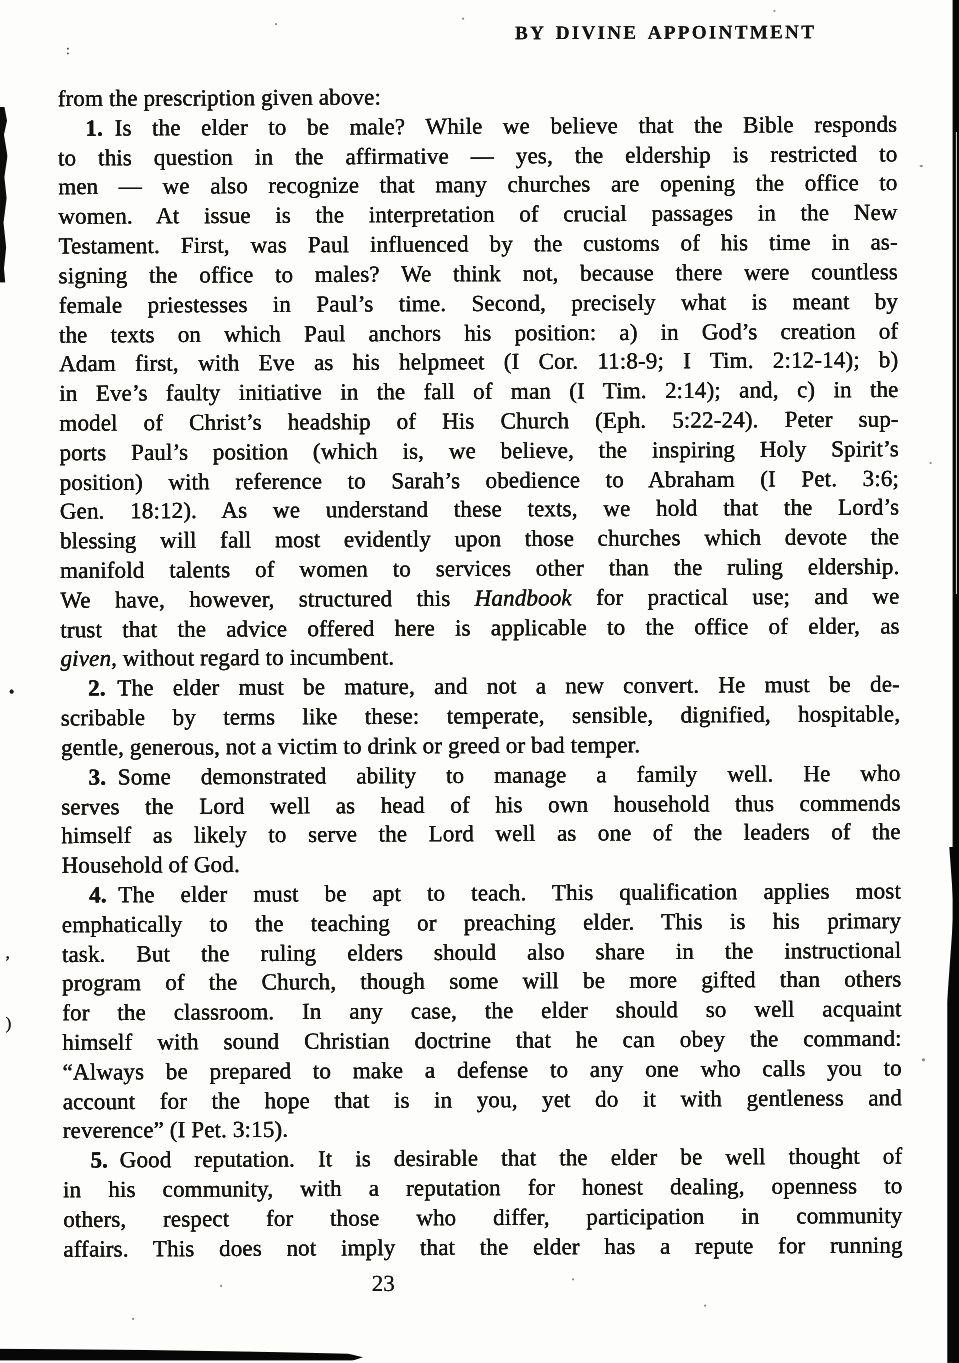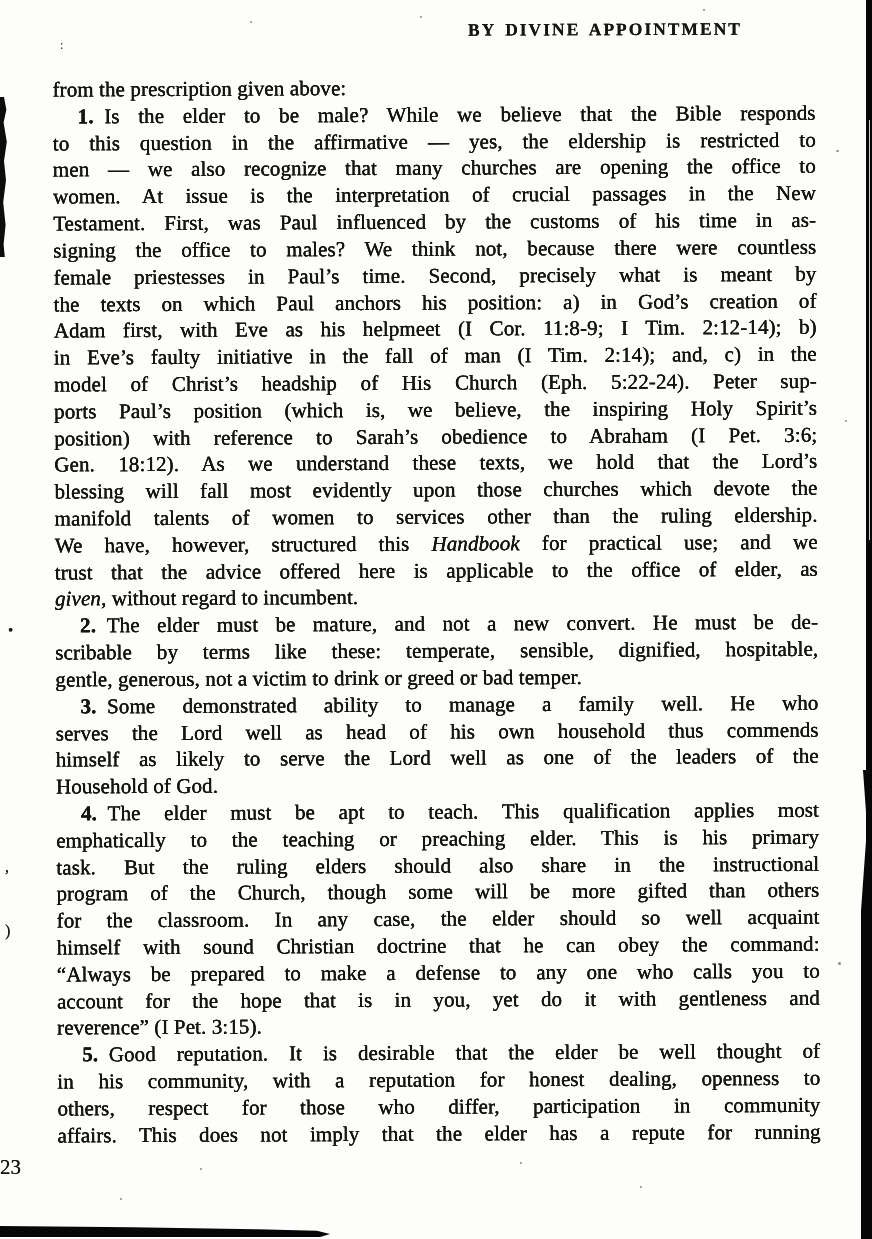--- a/index.html
+++ b/index.html
@@ -29,21 +29,21 @@
     letter-spacing:0.1px;
     text-shadow:0 0 0.55px currentColor, 0.25px 0 0 currentColor;
     white-space:normal;
   }
   .line.end { text-align-last:left; }
   .line.indent { text-indent:25px; }
   .line i { font-style:italic;margin-top:36px; }
   .line b { font-weight:bold; }
   .page-number {
     position:absolute; top:1155px; left:0; width:697px;
-    text-align:left; font-size:21px;
+    text-align:center; font-size:21px;
     text-shadow:0 0 0.5px currentColor;
   }
   
   .right-bar-thin {
     position:absolute; top:0; right:0; width:6px; height:1239px;
     background:#070707;
   }
   .right-bar-wide {
     position:absolute; top:770px; right:0; width:11px; height:469px;
     background:#070707;

